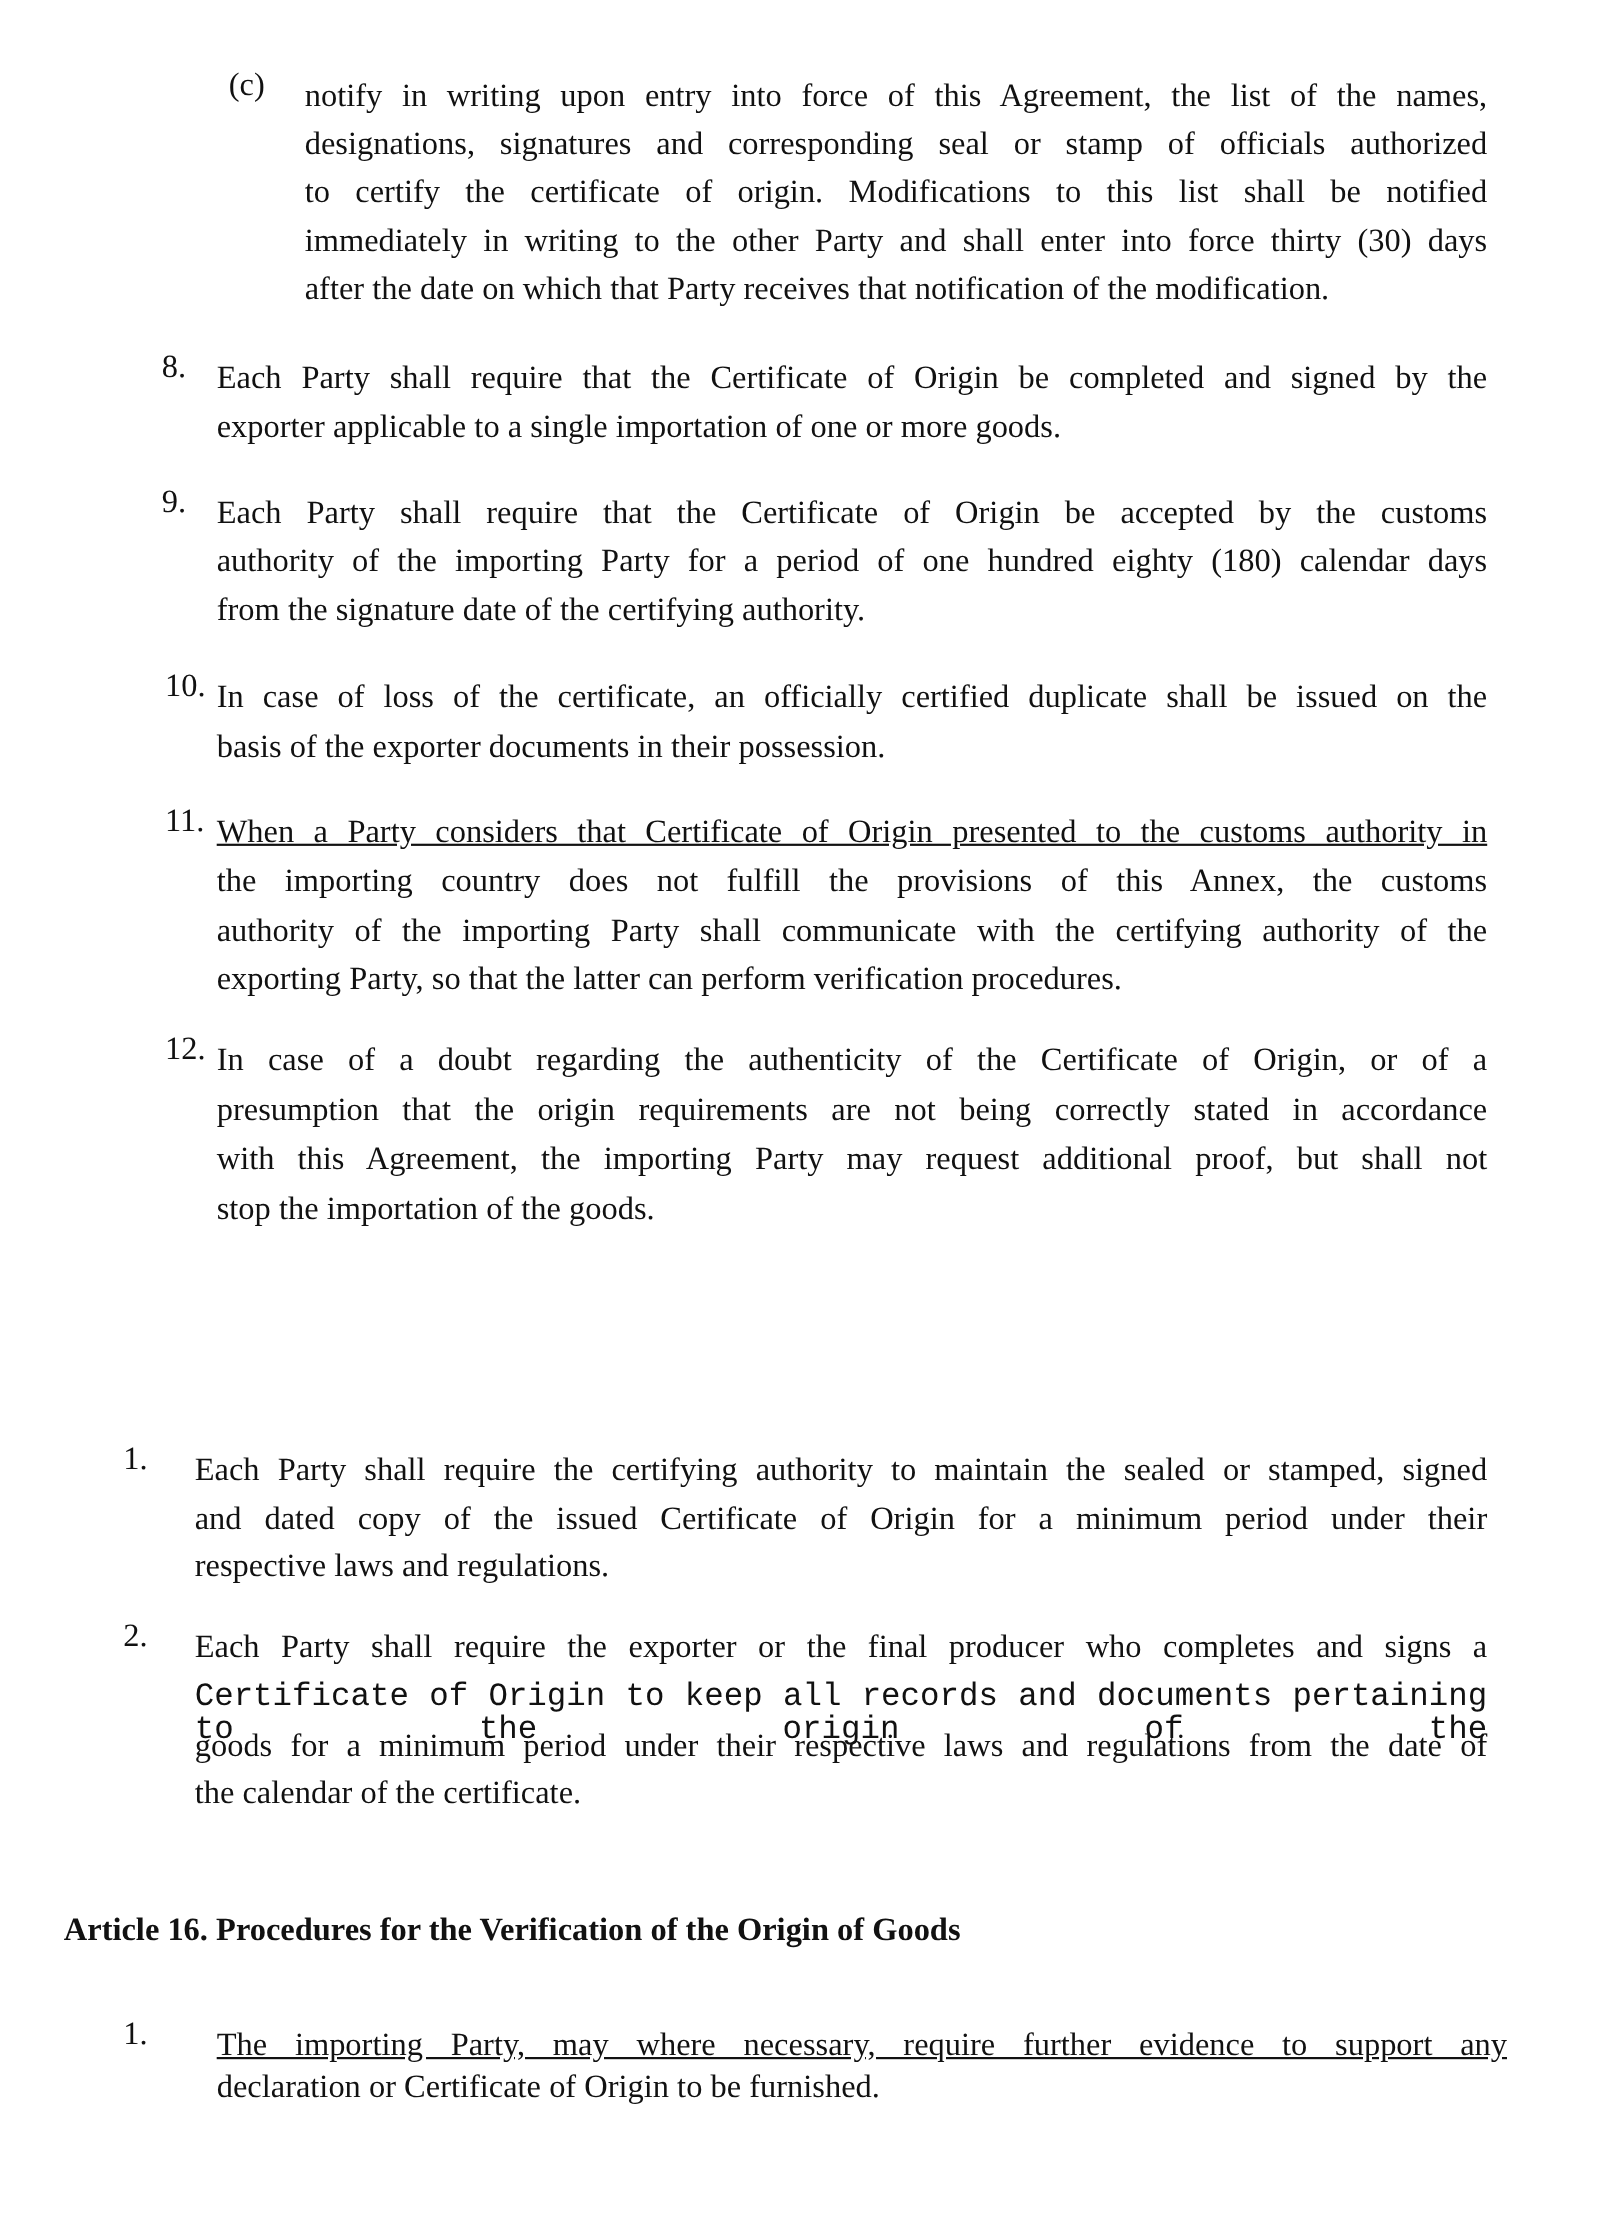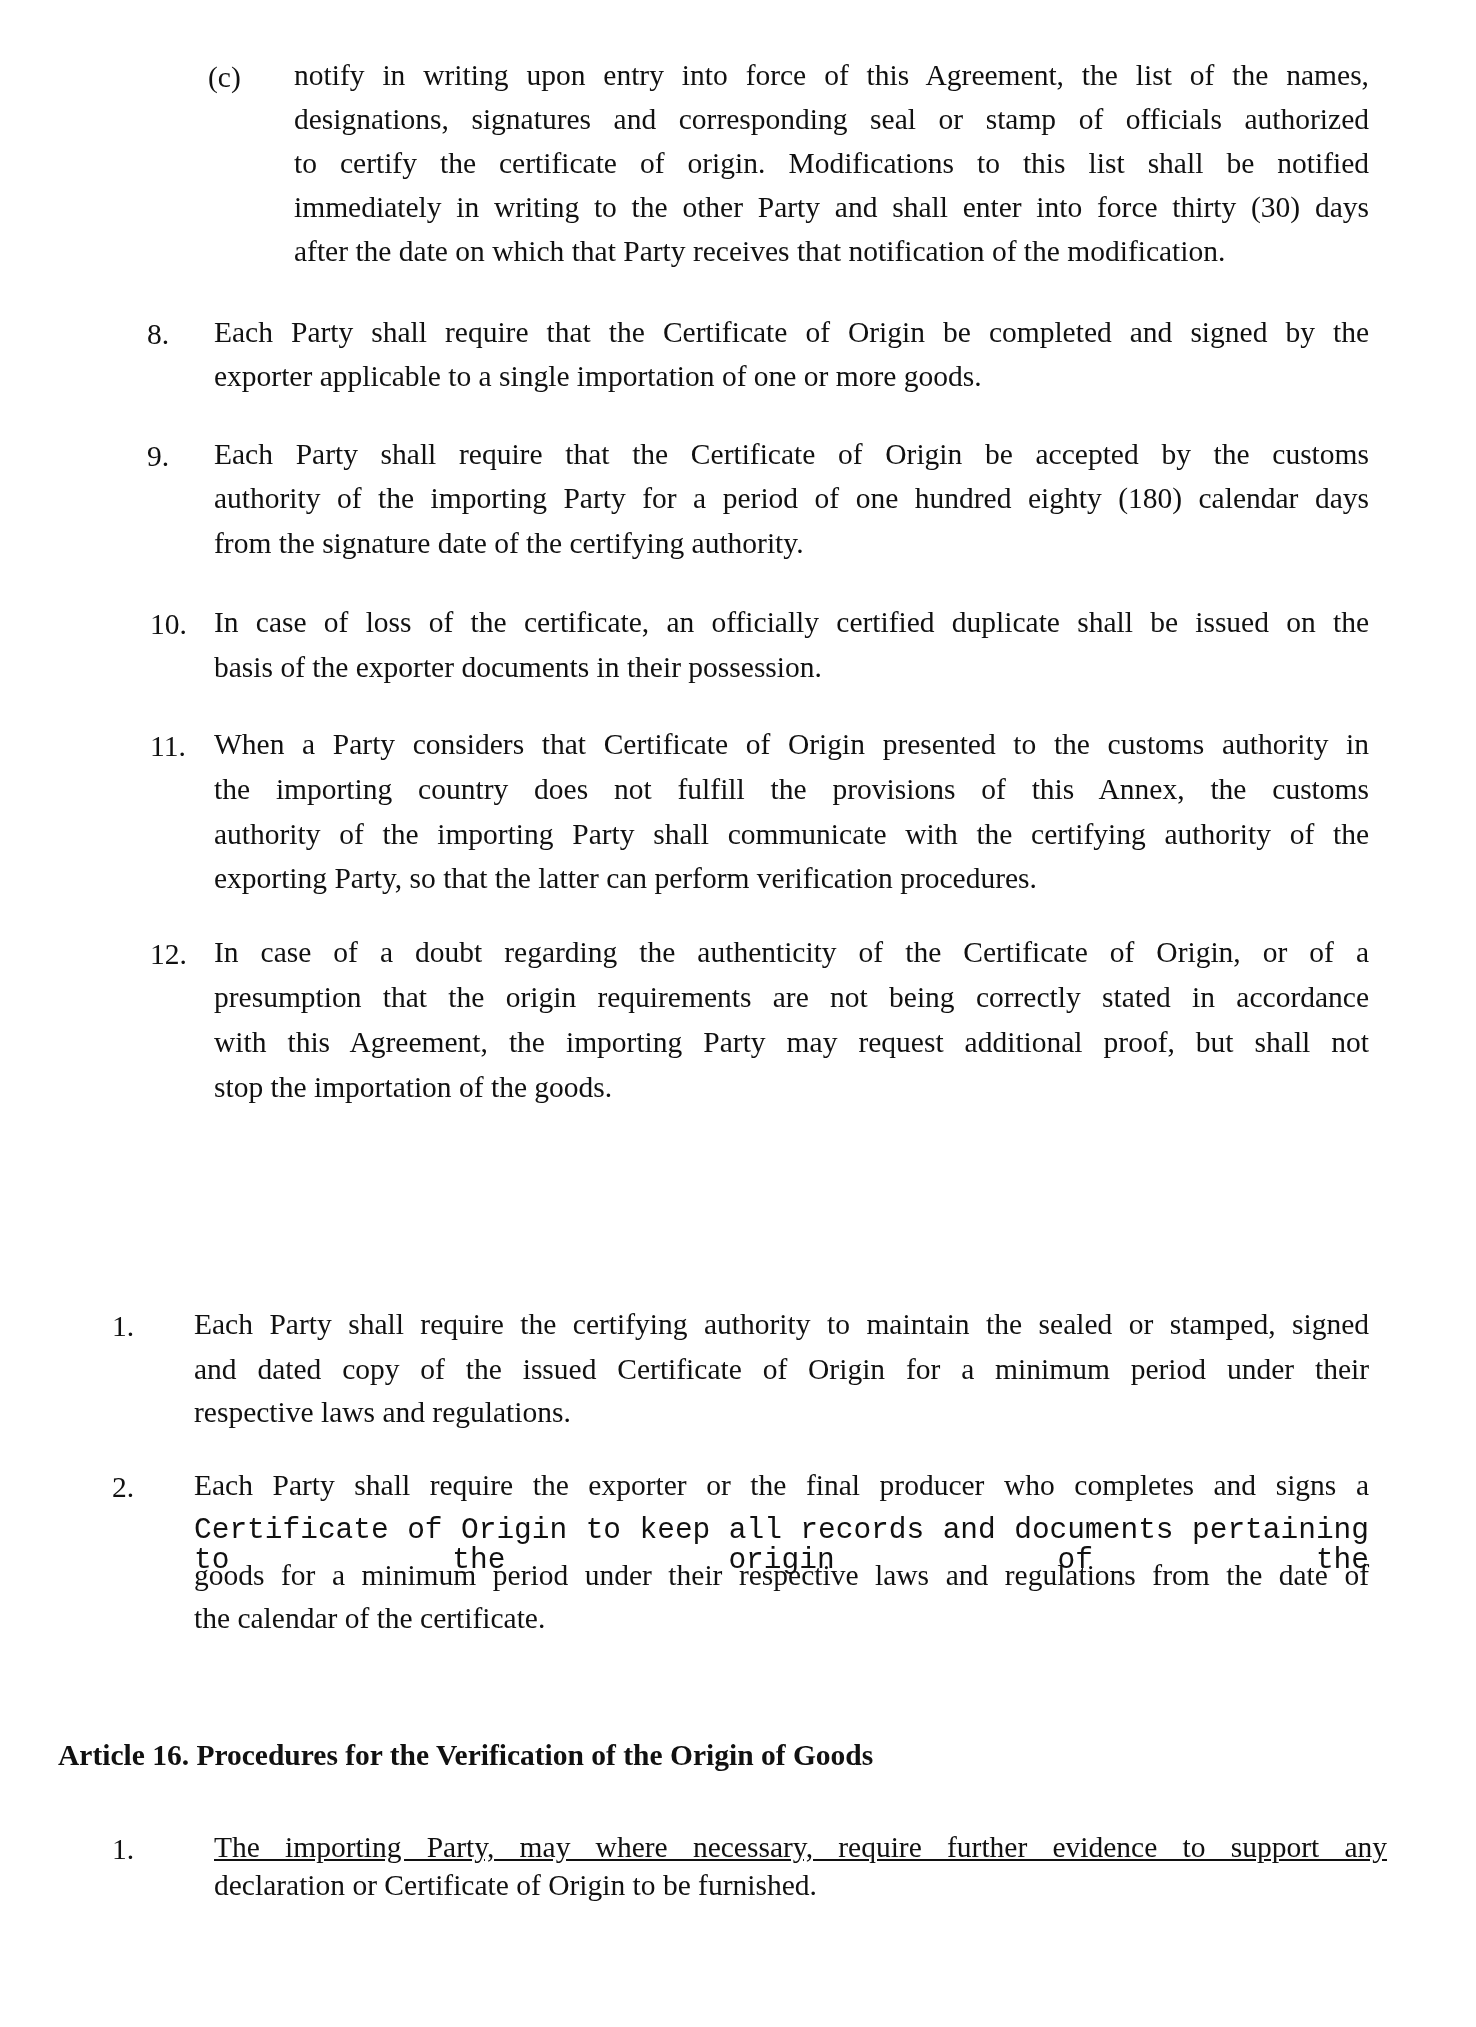--- a/index.html
+++ b/index.html
@@ -26,24 +26,25 @@
       position: absolute;
       font-size: 29.5px;
     }
     .num {
       position: absolute;
       font-size: 29.5px;
       white-space: nowrap;
     }
     .line {
       position: absolute;
-      left: 17px;
+      left: 0;
       font-size: 29.5px;
       line-height: 1;
       white-space: nowrap;
+      margin-top: 12px;
     }
     .line.j {
       text-align: justify;
       text-align-last: justify;
       white-space: normal;
     }
     .heading {
       position: absolute;
       font-size: 29.5px;
       font-weight: bold;
@@ -88,21 +89,21 @@
     <span class="num" style="left:150px; top:608px;">10.</span>
     <div class="blk" style="left:197px; top:608px; width:1155px;">
       <div class="line j" style="top:0px; width:1155px;">In case of loss of the certificate, an officially certified duplicate shall be issued on the</div>
       <div class="line" style="top:45px;">basis of the exporter documents in their possession.</div>
     </div>
   </section>
 
   <section>
     <span class="num" style="left:150px; top:730px;">11.</span>
     <div class="blk" style="left:197px; top:730px; width:1155px;">
-      <div class="line j" style="top:0px; width:1155px;">When a Party considers that Certificate of Origin presented to the customs authority in</div>
+      <div class="line j" style="top:0px; width:1155px;text-decoration:underline;">When a Party considers that Certificate of Origin presented to the customs authority in</div>
       <div class="line j" style="top:45px; width:1155px;">the importing country does not fulfill the provisions of this Annex, the customs</div>
       <div class="line j" style="top:90px; width:1155px;">authority of the importing Party shall communicate with the certifying authority of the</div>
       <div class="line" style="top:134px;">exporting Party, so that the latter can perform verification procedures.</div>
     </div>
   </section>
 
   <section>
     <span class="num" style="left:150px; top:938px;">12.</span>
     <div class="blk" style="left:197px; top:938px; width:1155px;">
       <div class="line j" style="top:0px; width:1155px;">In case of a doubt regarding the authenticity of the Certificate of Origin, or of a</div>

